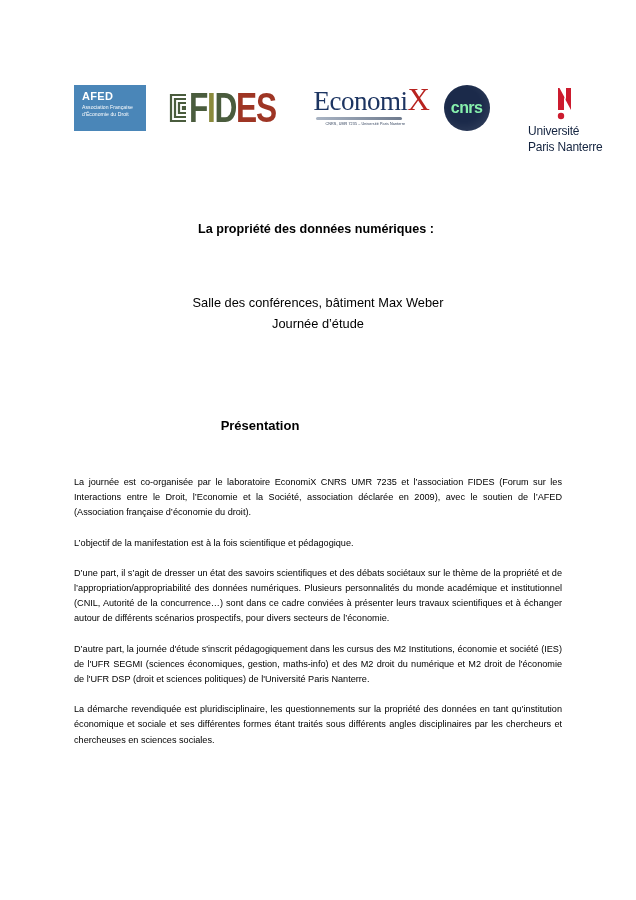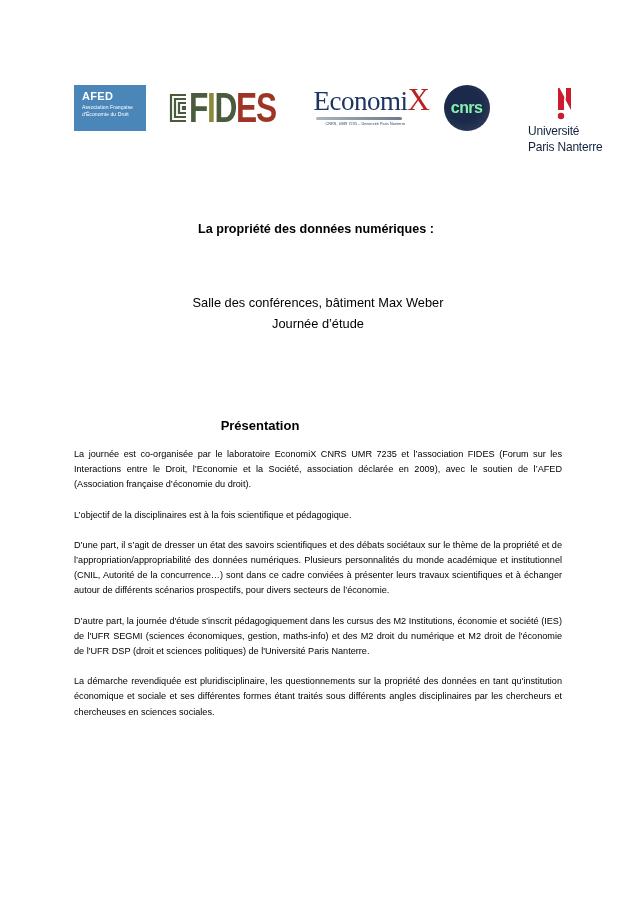--- a/index.html
+++ b/index.html
@@ -213,21 +213,21 @@
     width: 520px;
     text-align: center;
     font-size: 13px;
     font-weight: bold;
   }
 
   
   .body-copy {
     position: absolute;
     left: 74px;
-    top: 447px;
+    top: 475px;
     width: 488px;
   }
   .body-copy p {
     margin: 0 0 15px 0;
     font-size: 9.15px;
     line-height: 15.2px;
     text-align: justify;
     text-justify: inter-word;
     hyphens: none;
   }
@@ -290,19 +290,19 @@
 
   <div class="meta-block">
     <div class="meta-line">Salle des conférences, bâtiment Max Weber</div>
     <div class="meta-line">Journée d’étude</div>
   </div>
 
   <div class="section-heading">Présentation</div>
 
   <div class="body-copy">
     <p>La journée est co-organisée par le laboratoire EconomiX CNRS UMR 7235 et l’association FIDES (Forum sur les Interactions entre le Droit, l’Economie et la Société, association déclarée en 2009), avec le soutien de l’AFED (Association française d’économie du droit).</p>
-    <p>L’objectif de la disciplinaires est à la fois scientifique et pédagogique.</p>
+    <p>L’objectif de la manifestation est à la fois scientifique et pédagogique.</p>
     <p>D’une part, il s’agit de dresser un état des savoirs scientifiques et des débats sociétaux sur le thème de la propriété et de l’appropriation/appropriabilité des données numériques. Plusieurs personnalités du monde académique et institutionnel (CNIL, Autorité de la concurrence…) sont dans ce cadre conviées à présenter leurs travaux scientifiques et à échanger autour de différents scénarios prospectifs, pour divers secteurs de l’économie.</p>
     <p>D’autre part, la journée d'étude s'inscrit pédagogiquement dans les cursus des M2 Institutions, économie et société (IES) de l'UFR SEGMI (sciences économiques, gestion, maths-info) et des M2 droit du numérique et M2 droit de l'économie de l'UFR DSP (droit et sciences politiques) de l'Université Paris Nanterre.</p>
     <p>La démarche revendiquée est pluridisciplinaire, les questionnements sur la propriété des données en tant qu'institution économique et sociale et ses différentes formes étant traités sous différents angles disciplinaires par les chercheurs et chercheuses en sciences sociales.</p>
   </div>
 
 </div>
 
 </body></html>

